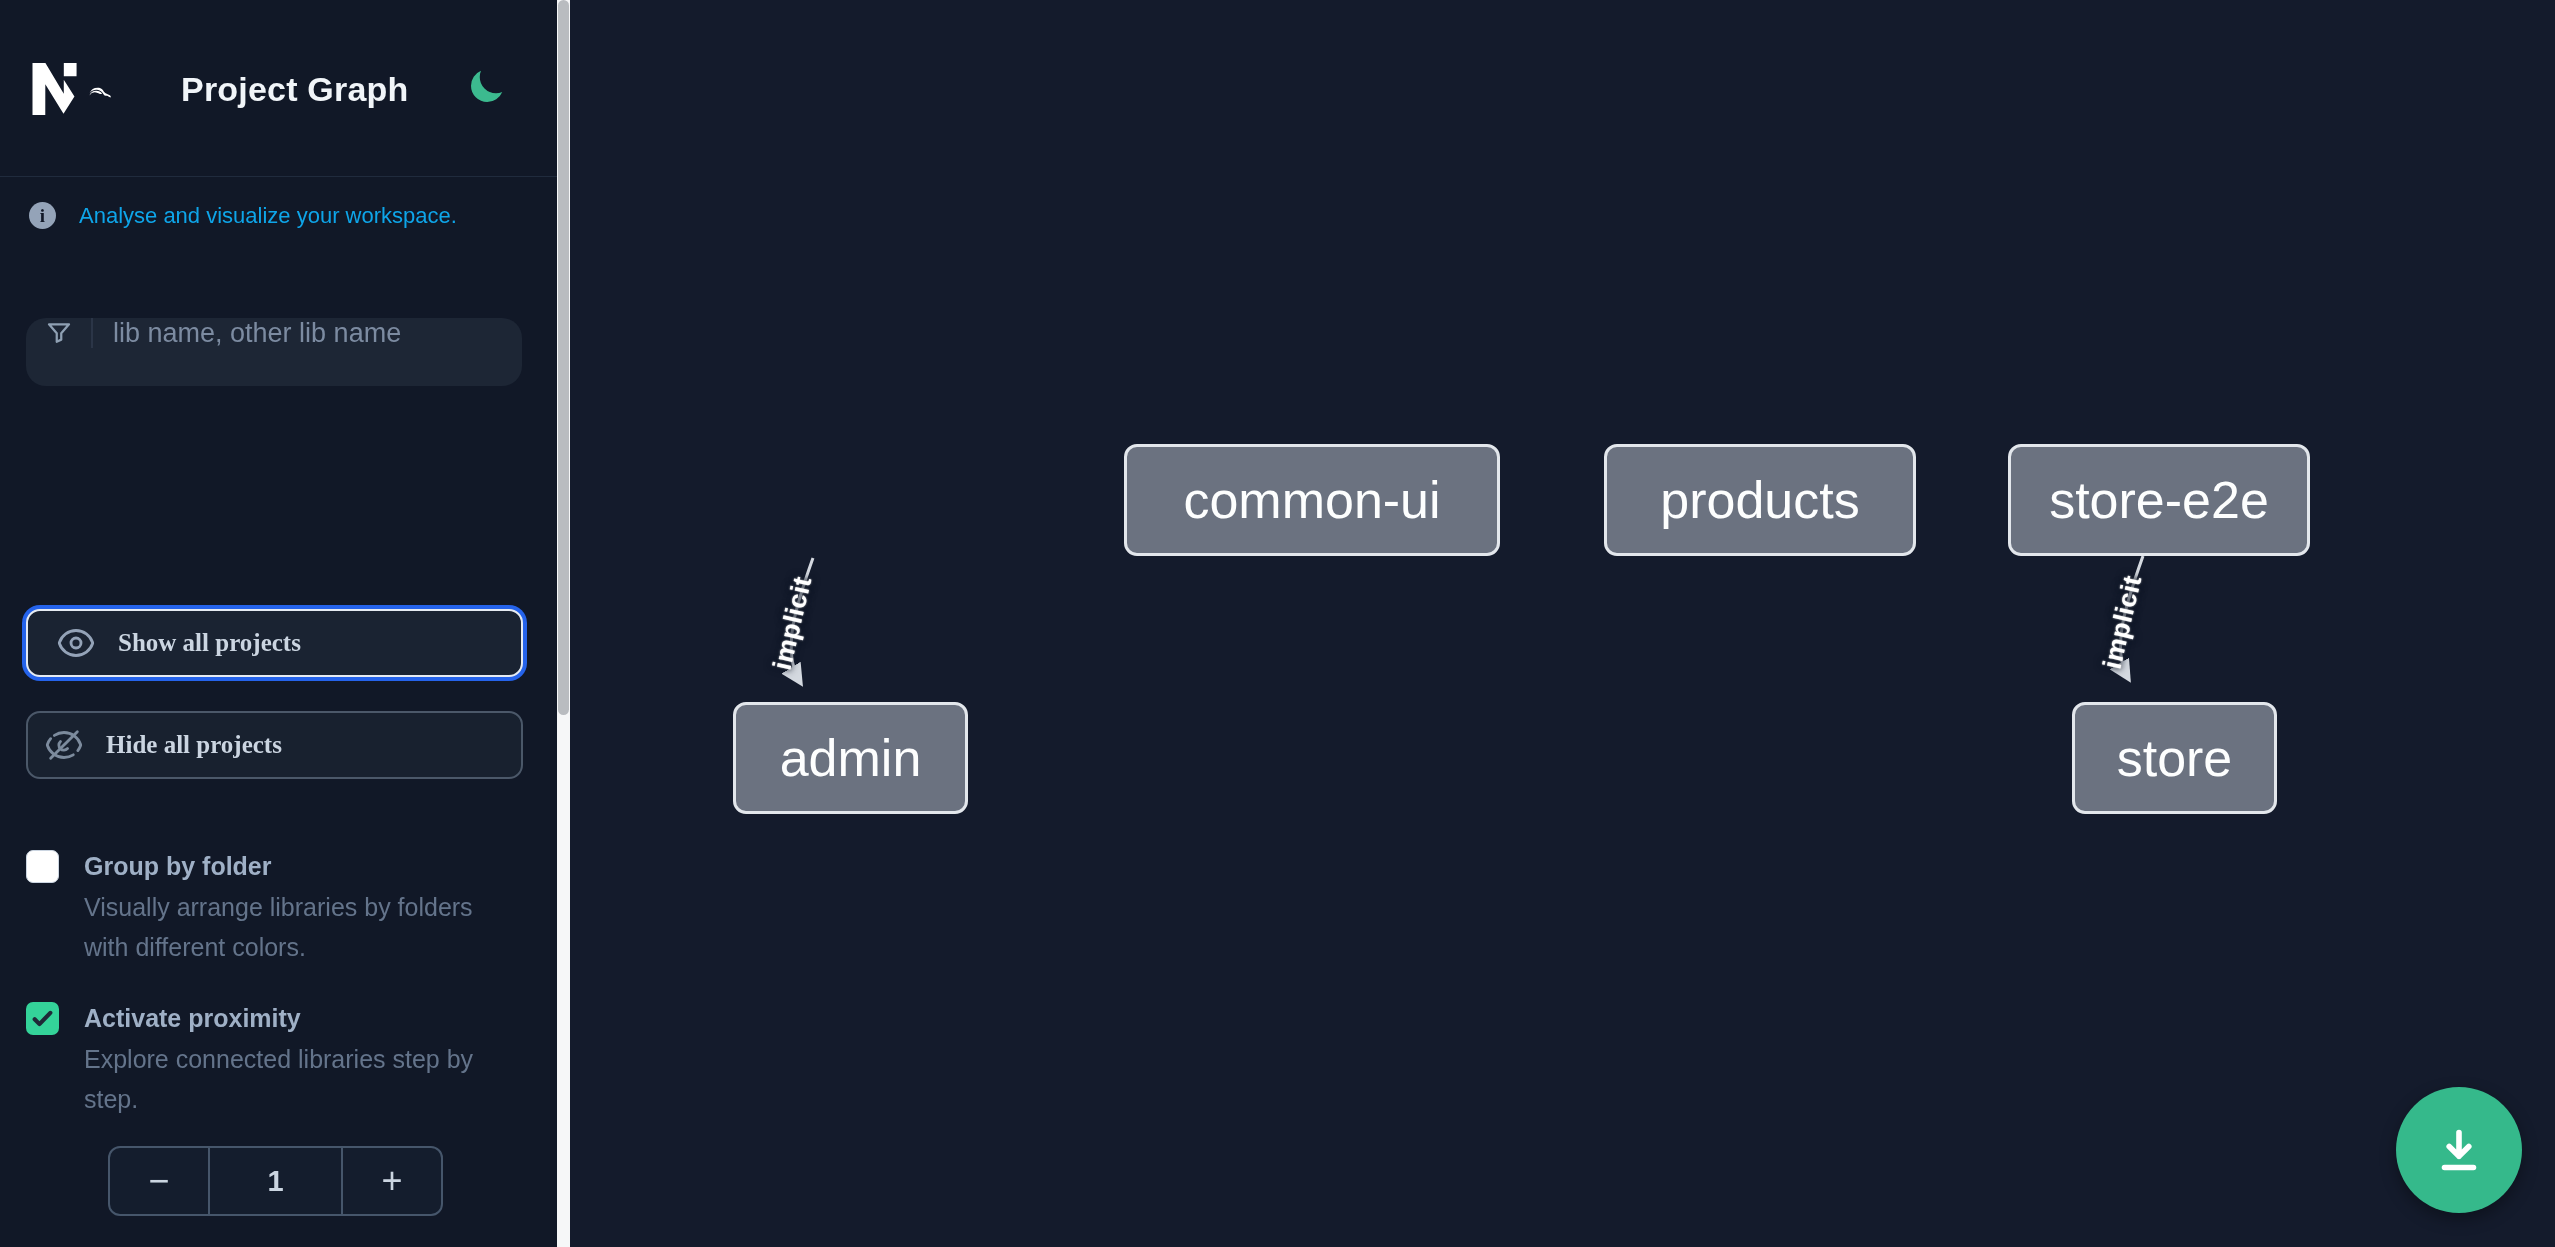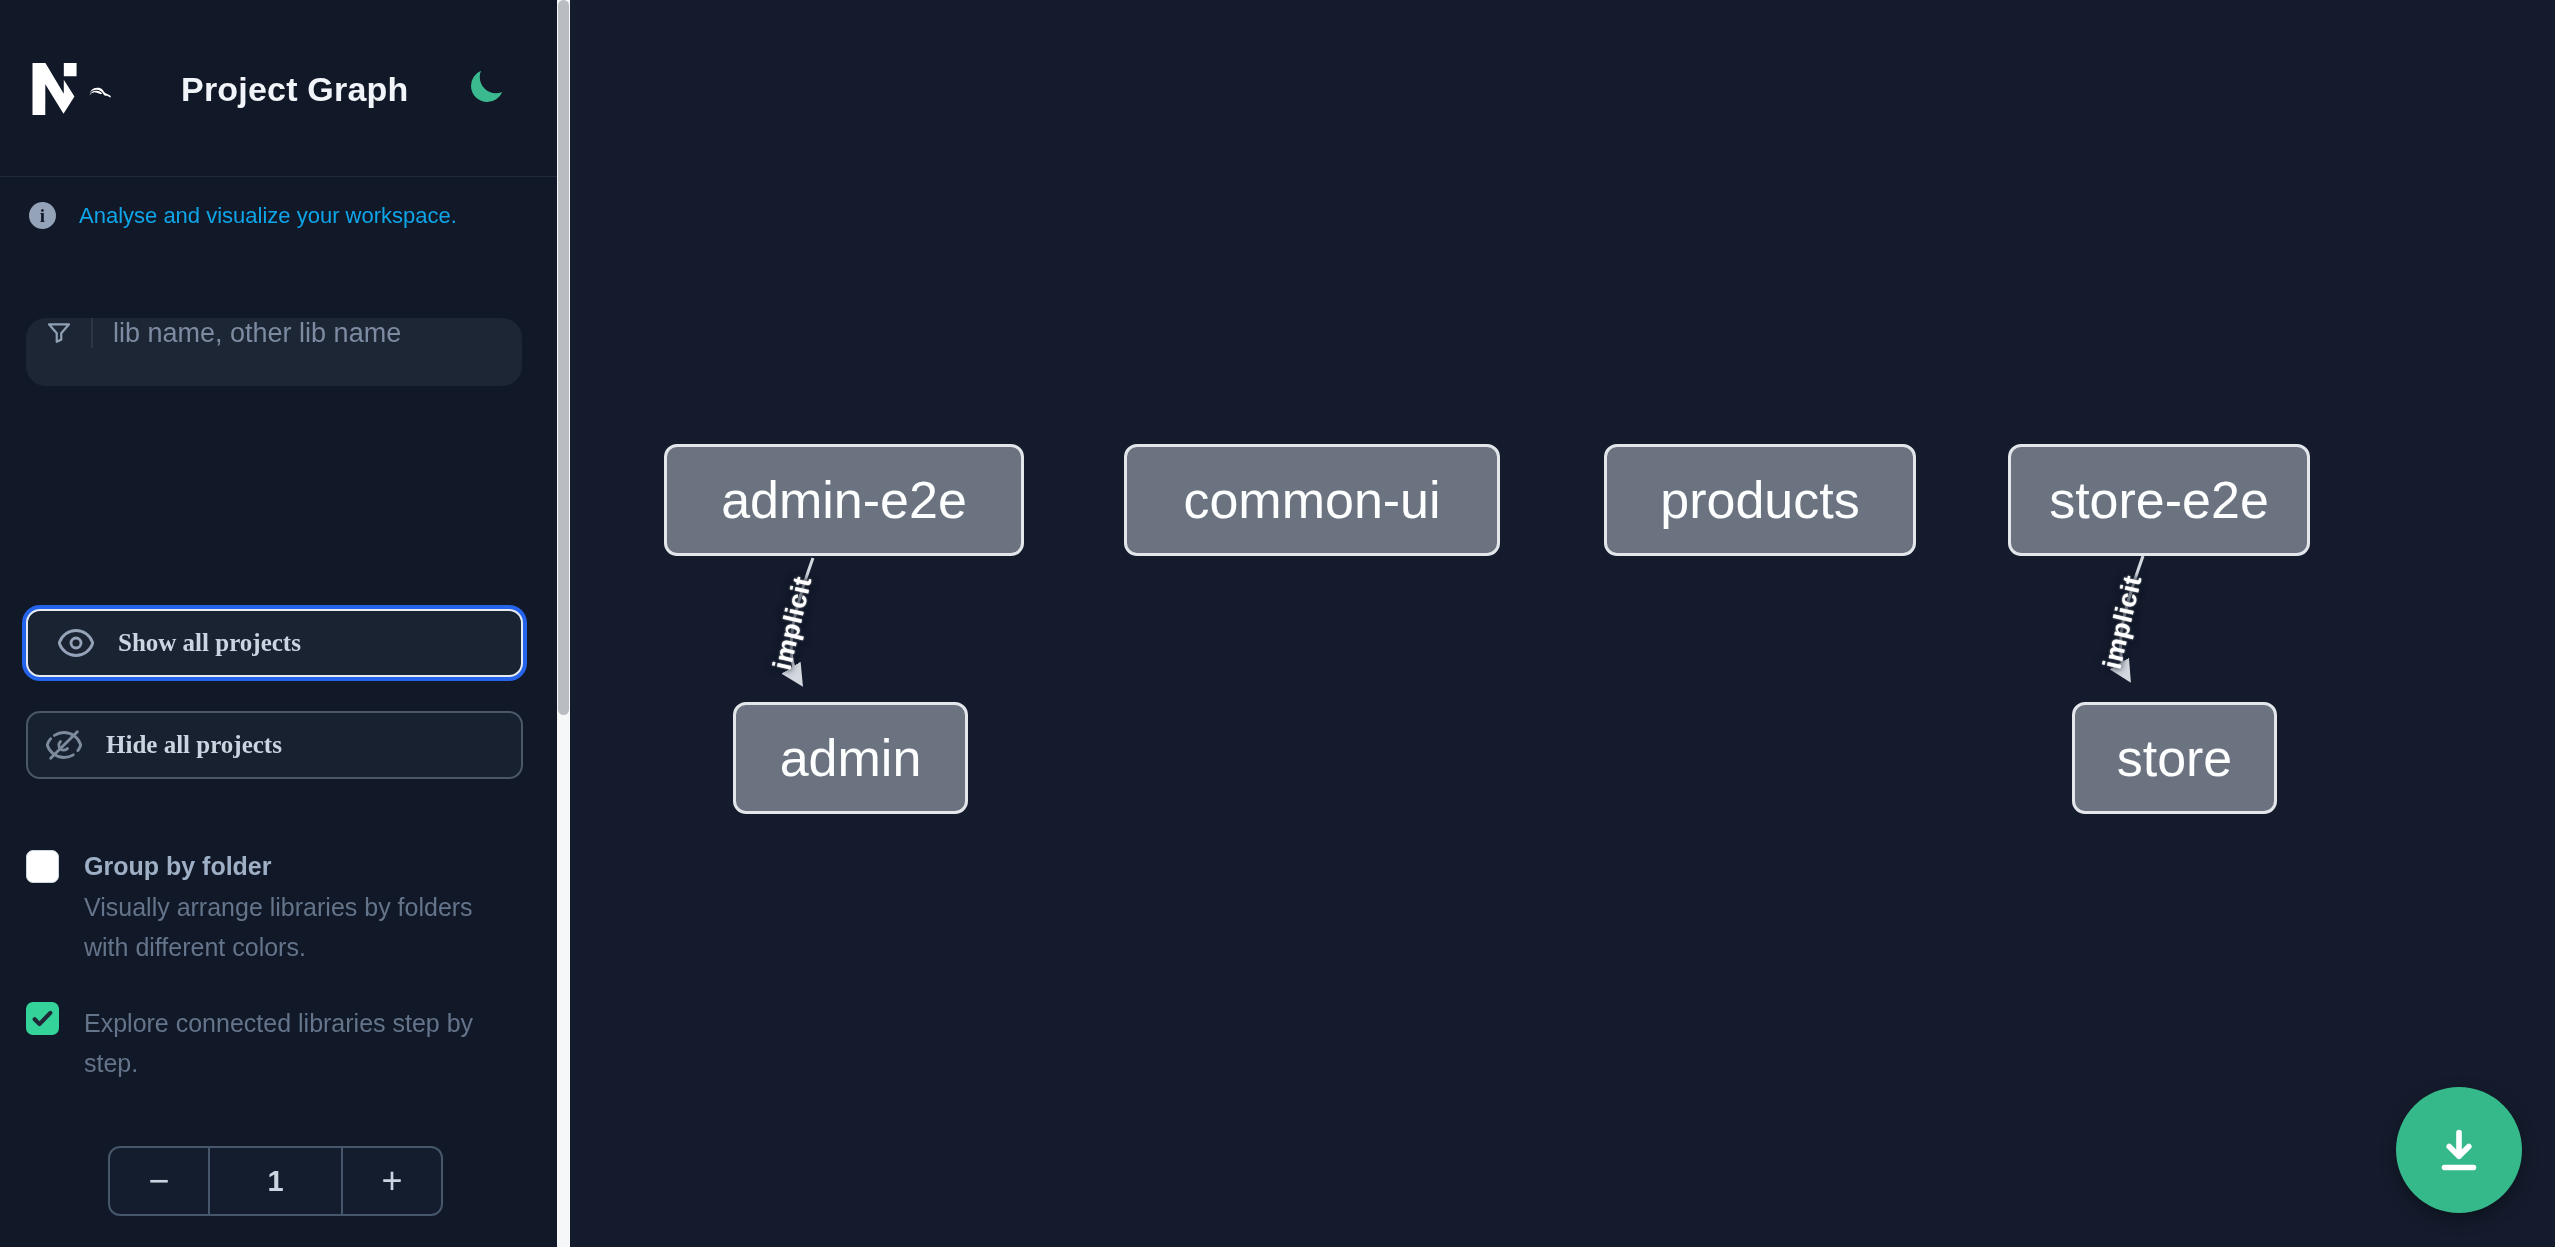--- a/index.html
+++ b/index.html
@@ -125,20 +125,21 @@
     </div>
   </div>
 
   <div class="opt opt-prox">
     <span class="cb green">
       <svg viewBox="0 0 24 24" fill="none" stroke="#1f2937" stroke-width="4" stroke-linecap="round" stroke-linejoin="round" aria-hidden="true">
         <path d="M4.5 12.8l4.6 4.6L19.5 6.6"></path>
       </svg>
     </span>
     <div class="opt-text">
+      <div class="opt-label">Activate proximity</div>
       <div class="opt-desc">Explore connected libraries step by step.</div>
     </div>
   </div>
 
   <div class="stepper">
     <button class="step-btn">−</button>
     <div class="step-val">1</div>
     <button class="step-btn">+</button>
   </div>
 
@@ -156,21 +157,20 @@
         <path d="M0,0 L10,5 L0,10 z" fill="#d4d9e0"></path>
       </marker>
     </defs>
     <path d="M 243 558 C 228 600 210 650 230 682" fill="none" stroke="#d4d9e0" stroke-width="3" marker-end="url(#arrow)"></path>
     <path d="M 1573 556 C 1558 598 1540 648 1558 678" fill="none" stroke="#d4d9e0" stroke-width="3" marker-end="url(#arrow)"></path>
   </svg>
 
   <div class="edge-label edge-label-1">implicit</div>
   <div class="edge-label edge-label-2">implicit</div>
 
-  <div class="node node-admin-e2e">admin-e2e</div>
   <div class="node node-common-ui">common-ui</div>
   <div class="node node-products">products</div>
   <div class="node node-store-e2e">store-e2e</div>
   <div class="node node-admin">admin</div>
   <div class="node node-store">store</div>
 
   <button class="fab">
     <svg viewBox="0 0 24 24" fill="none" stroke="#ffffff" stroke-width="2.4" stroke-linecap="round" stroke-linejoin="round" aria-hidden="true">
       <path d="M12 4.5v10.2M12 14.7l-4.2-4.2M12 14.7l4.2-4.2"></path>
       <path d="M5.8 19.5h12.4"></path>

